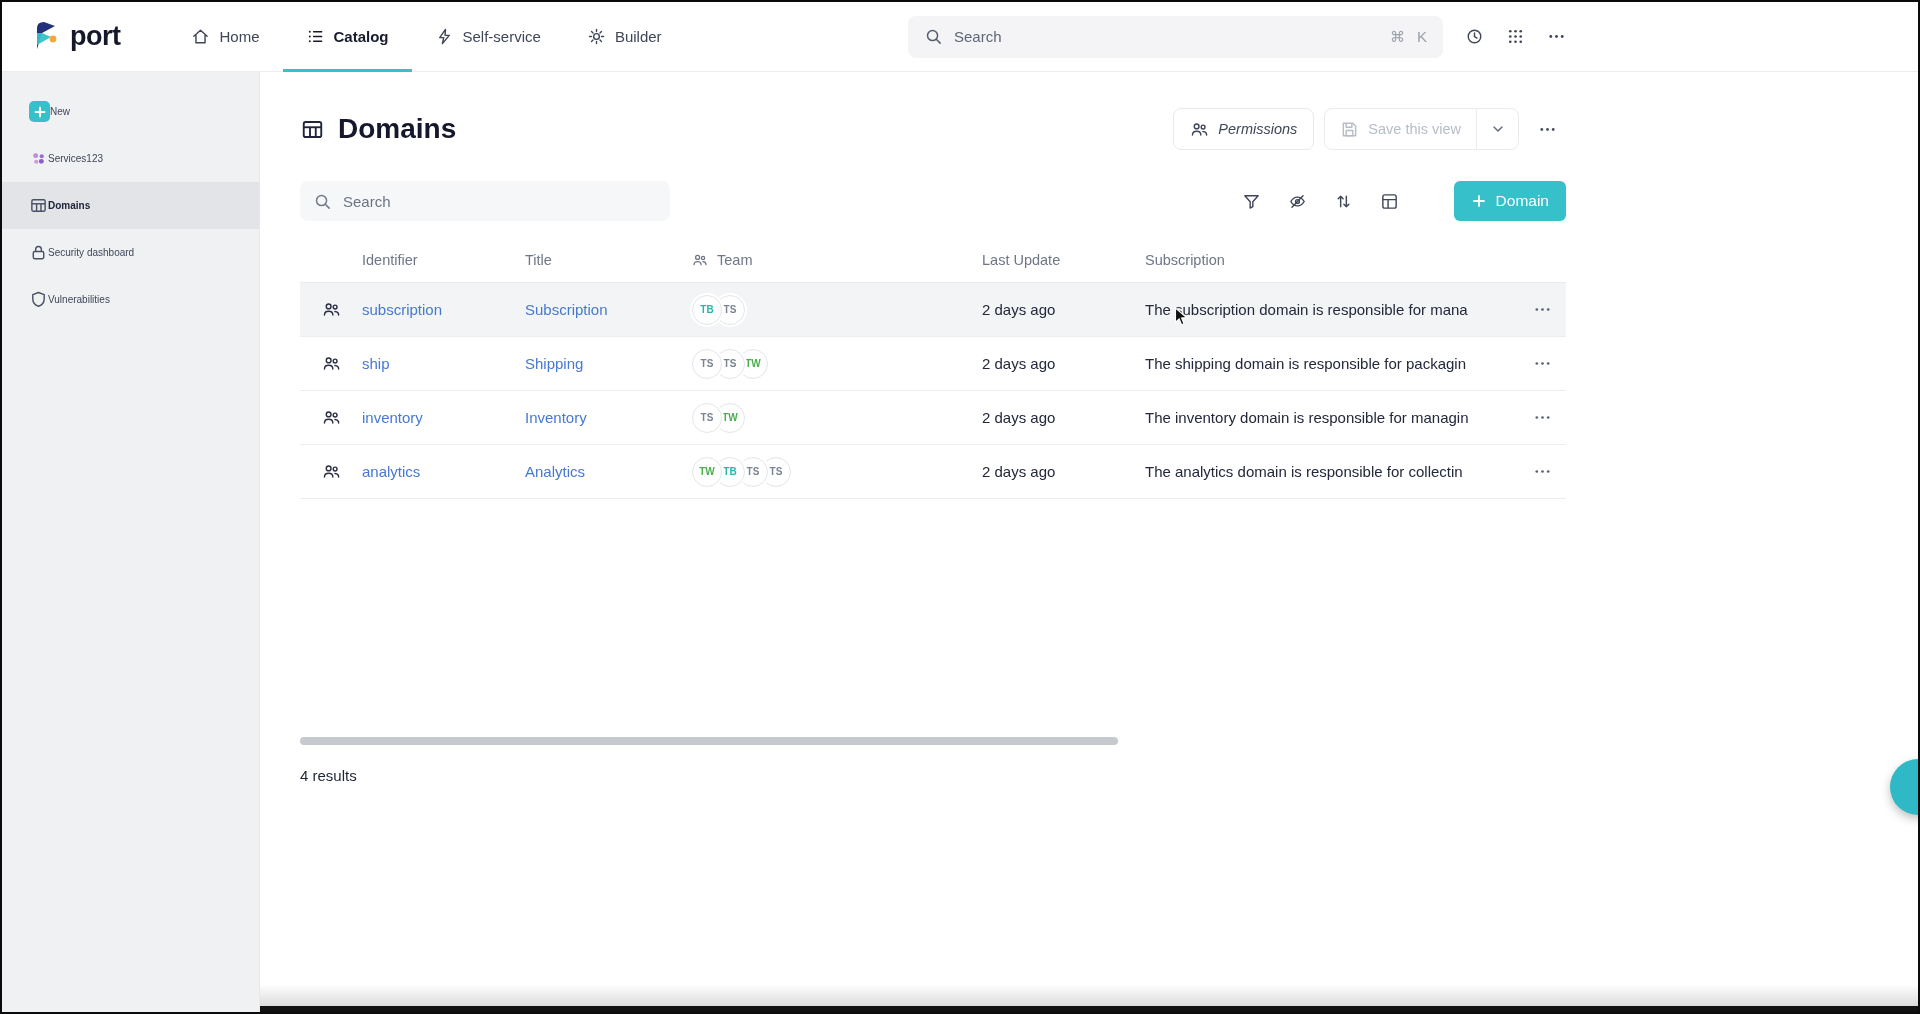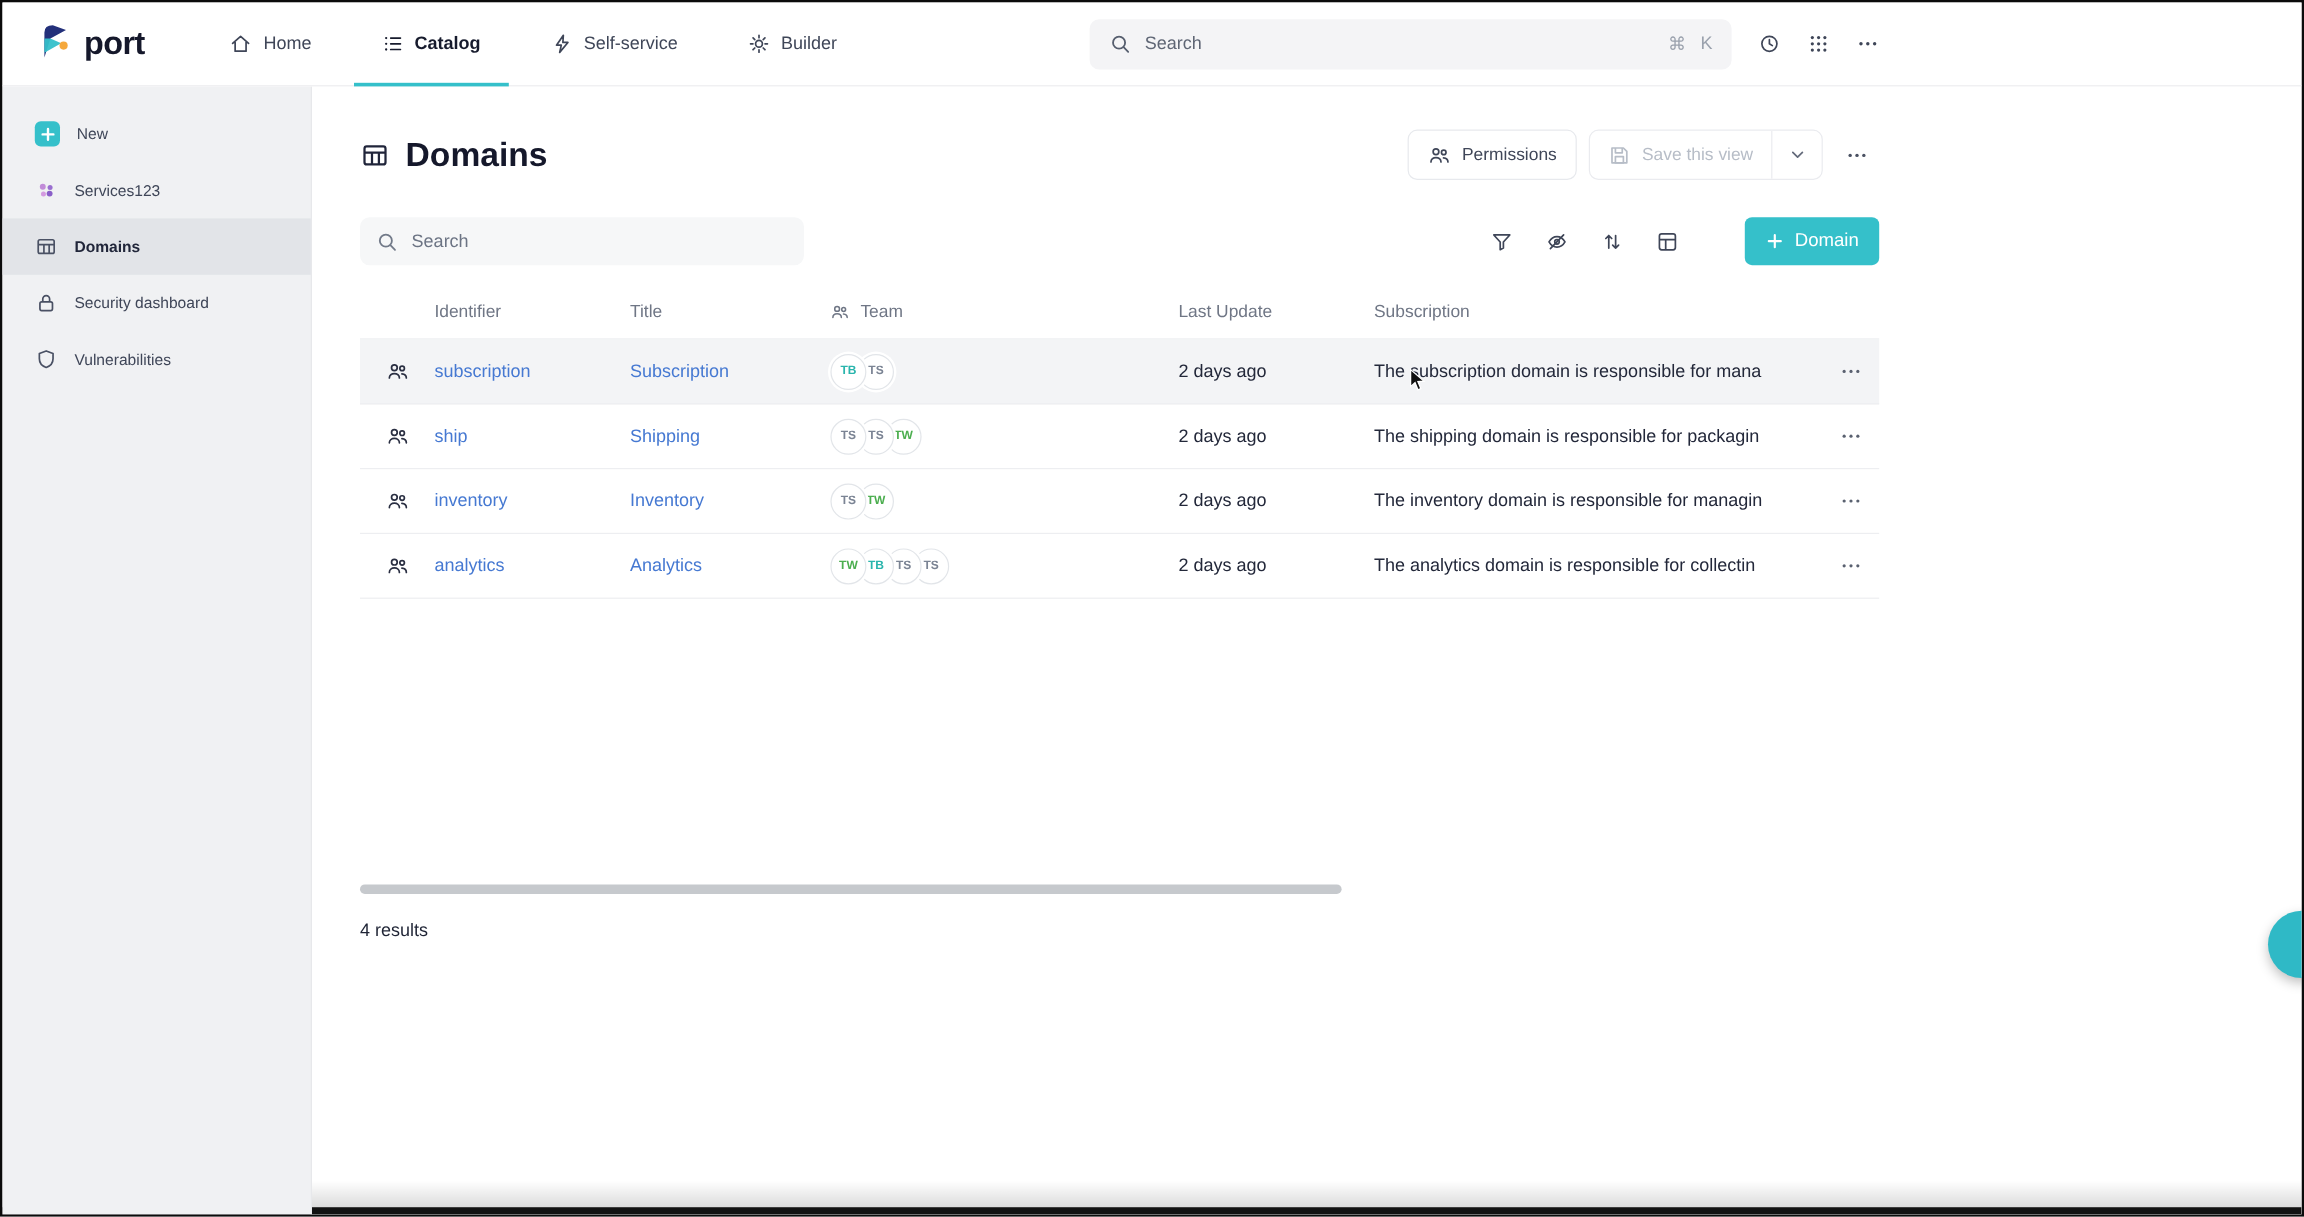--- a/index.html
+++ b/index.html
@@ -4,63 +4,63 @@
 <style>
   * { margin:0; padding:0; box-sizing:border-box; }
   body { font-family:"Liberation Sans","DejaVu Sans",sans-serif; background:#fff; }
   .frame { position:relative; width:1920px; height:1014px; border:2px solid #0b0b0b; background:#fff; overflow:hidden; }
 
   
   .topnav { position:absolute; top:0; left:0; right:0; height:70px; background:#fff;
             border-bottom:1px solid #ededef; display:flex; align-items:stretch; padding:0 352px 0 30px; z-index:6; }
   .logo { display:flex; align-items:center; gap:10px; margin-right:48px; cursor:pointer; }
   .logo-text { font-size:27px; font-weight:700; color:#15182b; letter-spacing:-0.5px; }
-  .nav { display:flex;gap:12px; }
+  .nav { display:flex; }
   .nav-item { position:relative; display:flex; align-items:center; gap:9px; padding:0 23px;
               font-size:15px; color:#3f4658; cursor:pointer; }
   .nav-item.active { color:#171b2d; font-weight:600; }
   .nav-item.active::after { content:""; position:absolute; left:0; right:0; bottom:-1px; height:3px; background:#35c0ca; }
   .topnav-right { margin-left:auto; display:flex; align-items:center; gap:22px; }
   .global-search { width:535px; height:42px; background:#f4f4f6; border-radius:8px;
                    display:flex; align-items:center; gap:11px; padding:0 16px; color:#565e6e; }
   .global-search input { flex:1; border:none; background:transparent; outline:none; font-size:15px;
                          color:#333; font-family:inherit; }
   .global-search input::placeholder { color:#5f6675; }
   .keys { display:flex; gap:12px; color:#9aa1ad; font-size:15px; }
   .tn-icon { color:#3f4658; display:flex; align-items:center; cursor:pointer; }
 
   .ic { width:19px; height:19px; display:block; }
   .ic-sm { width:16px; height:16px; display:block; }
   .ic-lg { width:25px; height:25px; display:block; }
 
   
   .sidebar { position:absolute; top:70px; left:0; bottom:0; width:258px; background:#f0f1f3;
              border-right:1px solid #e7e8eb; padding-top:16px; z-index:5; }
-  .side-item { display:flex; align-items:center; gap:14px; height:47px; padding:0 27px;
-               font-size:13px; color:#3f4658; cursor:pointer; }
+  .side-item { display:flex; align-items:center; height:47px; padding:0 27px;
+               font-size:10px; color:#3f4658; cursor:pointer; }
   .side-item.active { background:#e2e4e8; color:#21263a; font-weight:600; }
   .new-badge { width:21px; height:21px; border-radius:5px; background:#35c0ca; color:#fff;
                display:flex; align-items:center; justify-content:center; }
   .side-ic { color:#4a5164; display:flex; }
 
   
   .content { position:absolute; left:258px; top:70px; right:0; bottom:0; background:#fff; padding:0 352px 0 40px; }
 
   .page-header { display:flex; align-items:center; margin-top:36px; }
   .page-title { display:flex; align-items:center; gap:13px; font-size:28px; font-weight:700; color:#15182b; }
   .page-title .side-ic { color:#20253a; }
   .header-actions { margin-left:auto; display:flex; align-items:center; gap:10px; }
   .pill { height:42px; border:1px solid #e7e9ed; border-radius:21px; background:#fff;
           display:flex; align-items:center; gap:9px; padding:0 8px 0 15px; color:#6f7686; font-size:13.5px; cursor:pointer; }
   .source-badge { position:relative; width:27px; height:27px; border:1px solid #dcdfe5; border-radius:50%;
                   display:flex; align-items:center; justify-content:center; color:#8a93a3; }
   .green-dot { position:absolute; right:-2px; bottom:-2px; width:10px; height:10px; border-radius:50%;
                background:#3ecb71; border:2px solid #fff; }
   .btn { height:42px; border:1px solid #e7e9ed; border-radius:8px; background:#fff; display:flex;
-         align-items:center; gap:9px; padding:0 16px; font-size:14.5px; color:#3f4658; cursor:pointer; }
+         align-items:center; gap:9px; padding:0 16px; font-size:14.5px; color:#3f4658; cursor:pointer;font-style:italic; }
   .split { display:flex; height:42px; border:1px solid #eaebef; border-radius:8px; overflow:hidden; background:#fff; }
   .split .save-seg { display:flex; align-items:center; gap:9px; padding:0 15px; color:#b7bdc7; font-size:14.5px; cursor:default; }
   .split .chev-seg { width:42px; display:flex; align-items:center; justify-content:center;
                      border-left:1px solid #eaebef; color:#646b7b; cursor:pointer; }
   .more-dots { display:flex; align-items:center; padding:0 9px; color:#4a5162; cursor:pointer; }
 
   
   .toolbar { display:flex; align-items:center; margin-top:31px; }
   .table-search { width:370px; height:40px; background:#f6f7f8; border-radius:8px; display:flex;
                   align-items:center; gap:11px; padding:0 13px; color:#727a89; }

